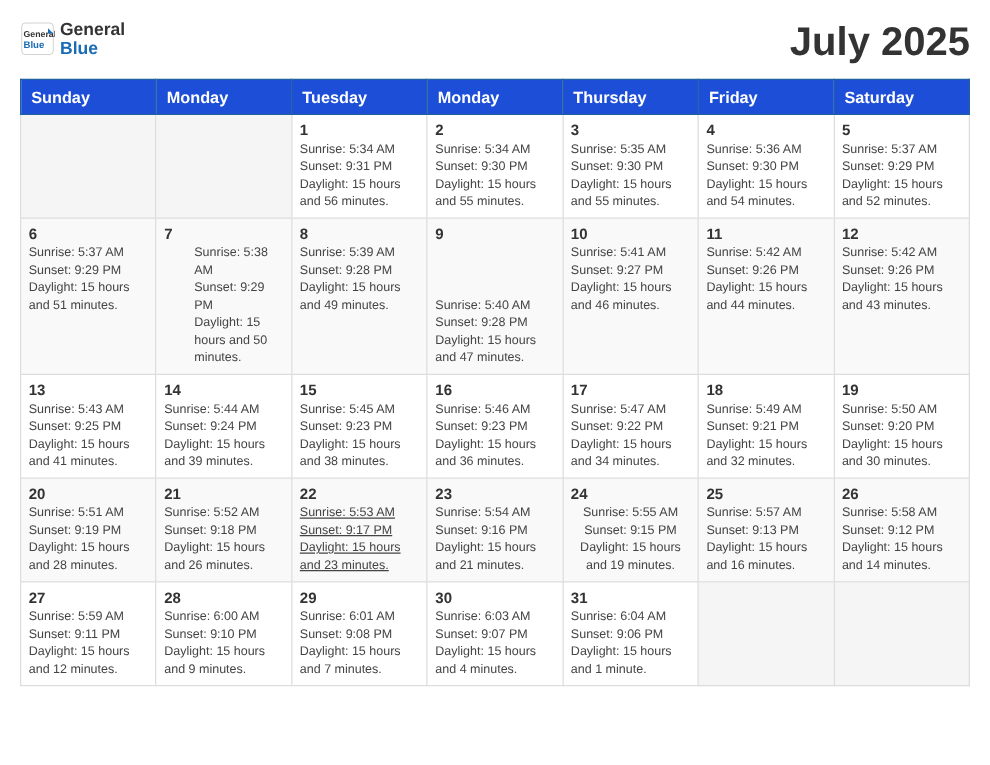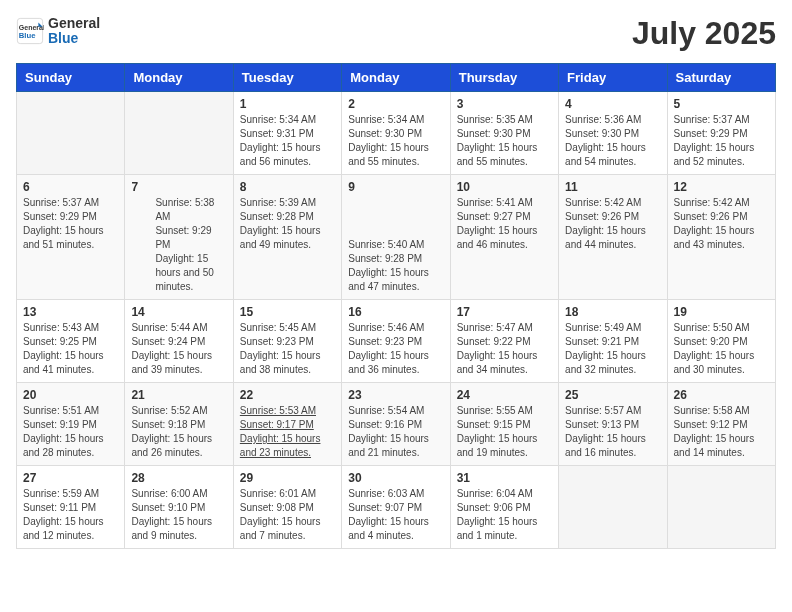--- a/index.html
+++ b/index.html
@@ -257,21 +257,21 @@
 Daylight: 15 hours and 23 minutes.</div>
         </td>
         <td>
           <span class="day-number">23</span>
           <div class="day-info" style="white-space: pre-line;">Sunrise: 5:54 AM
 Sunset: 9:16 PM
 Daylight: 15 hours and 21 minutes.</div>
         </td>
         <td>
           <span class="day-number">24</span>
-          <div class="day-info" style="white-space: pre-line;">Sunrise: 5:55 AM
+          <div class="day-info" style="white-space: pre-line; text-align: center;">Sunrise: 5:55 AM
 Sunset: 9:15 PM
 Daylight: 15 hours and 19 minutes.</div>
         </td>
         <td>
           <span class="day-number">25</span>
           <div class="day-info" style="white-space: pre-line;">Sunrise: 5:57 AM
 Sunset: 9:13 PM
 Daylight: 15 hours and 16 minutes.</div>
         </td>
         <td>

